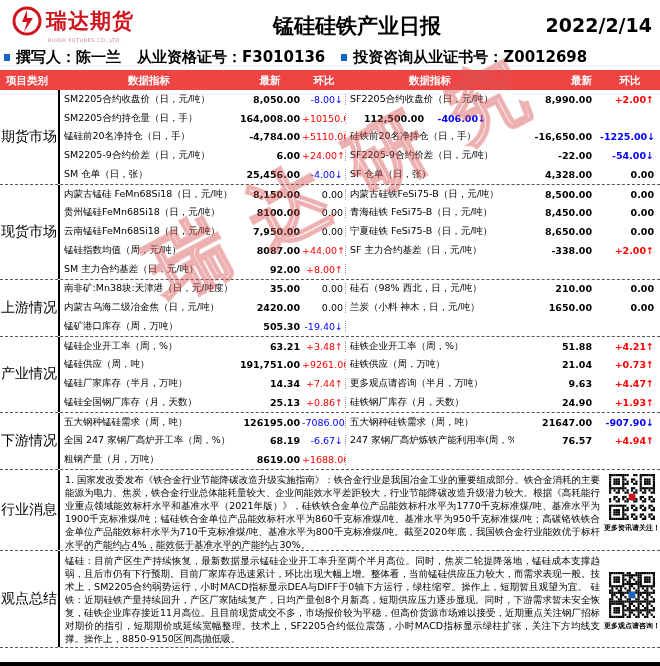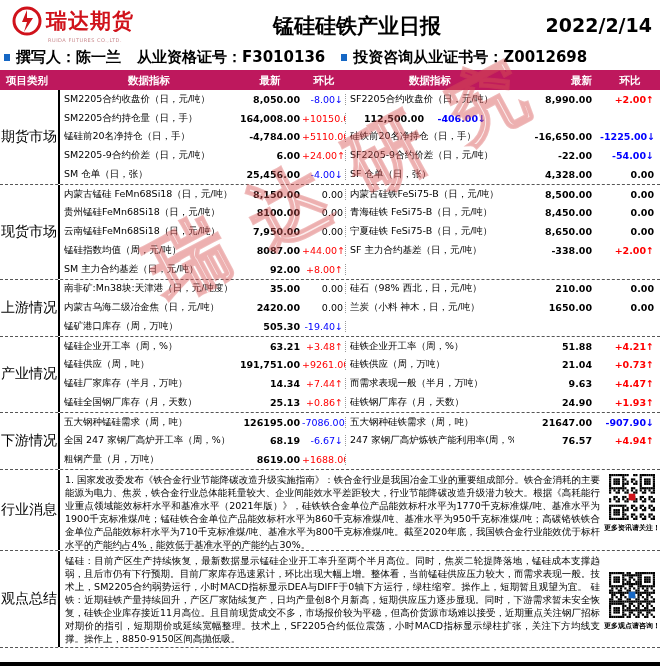--- a/index.html
+++ b/index.html
@@ -12,21 +12,21 @@
   .logo-mark{width:30px;height:30px;flex:0 0 30px;}
   .logo-text{color:#d0121b;font-size:21px;font-weight:bold;letter-spacing:1px;line-height:1;}
   .logo-sub{color:#c9898d;font-size:5px;margin-left:36px;margin-top:1px;letter-spacing:.5px;}
   .hdr-title{flex:1;text-align:center;font-size:21px;font-weight:bold;padding-top:6px;}
   .hdr-date{width:120px;text-align:right;font-size:19px;font-weight:bold;padding-top:8px;}
   
   .info{display:flex;align-items:center;gap:6px;font-size:15px;font-weight:bold;padding:4px 0 3px 4px;}
   .blue-bullet{display:inline-block;width:6px;height:7px;background:#1667c4;}
   .info .seg{margin-right:10px;}
   
-  .thead{display:flex;background:#be185d;color:#fff;font-weight:bold;font-size:10.5px;
+  .thead{display:flex;background:#ef4444;color:#fff;font-weight:bold;font-size:10.5px;
          height:20px;line-height:20px;}
   .thead div{box-sizing:border-box;}
   .c-cat{width:60px;padding-left:6px;}
   .c-name1{width:178px;text-align:center;}
   .c-val1{width:64px;text-align:center;}
   .c-chg1{width:44px;text-align:center;}
   .c-name2{width:168px;text-align:center;}
   .c-val2{width:86px;text-align:right;padding-right:8px;}
   .c-chg2{width:60px;text-align:center;}
   .tbody{border-bottom:1px dashed #555;}
@@ -247,21 +247,21 @@
             <div class="d-val1">191,751.00</div>
             <div class="d-chg1 up">+9261.00↑</div>
             <div class="d-name2">硅铁供应（周，万吨）</div>
             <div class="d-val2">21.04</div>
             <div class="d-chg2 up">+0.73↑</div>
           </div>
           <div class="data-row">
             <div class="d-name1">锰硅厂家库存（半月，万吨）</div>
             <div class="d-val1">14.34</div>
             <div class="d-chg1 up">+7.44↑</div>
-            <div class="d-name2">而需求表现一般（半月，万吨）</div>
+            <div class="d-name2">更多观点请咨询（半月，万吨）</div>
             <div class="d-val2">9.63</div>
             <div class="d-chg2 up">+4.47↑</div>
           </div>
           <div class="data-row">
             <div class="d-name1">锰硅全国钢厂库存（月，天数）</div>
             <div class="d-val1">25.13</div>
             <div class="d-chg1 up">+0.86↑</div>
             <div class="d-name2">硅铁钢厂库存（月，天数）</div>
             <div class="d-val2">24.90</div>
             <div class="d-chg2 up">+1.93↑</div>

